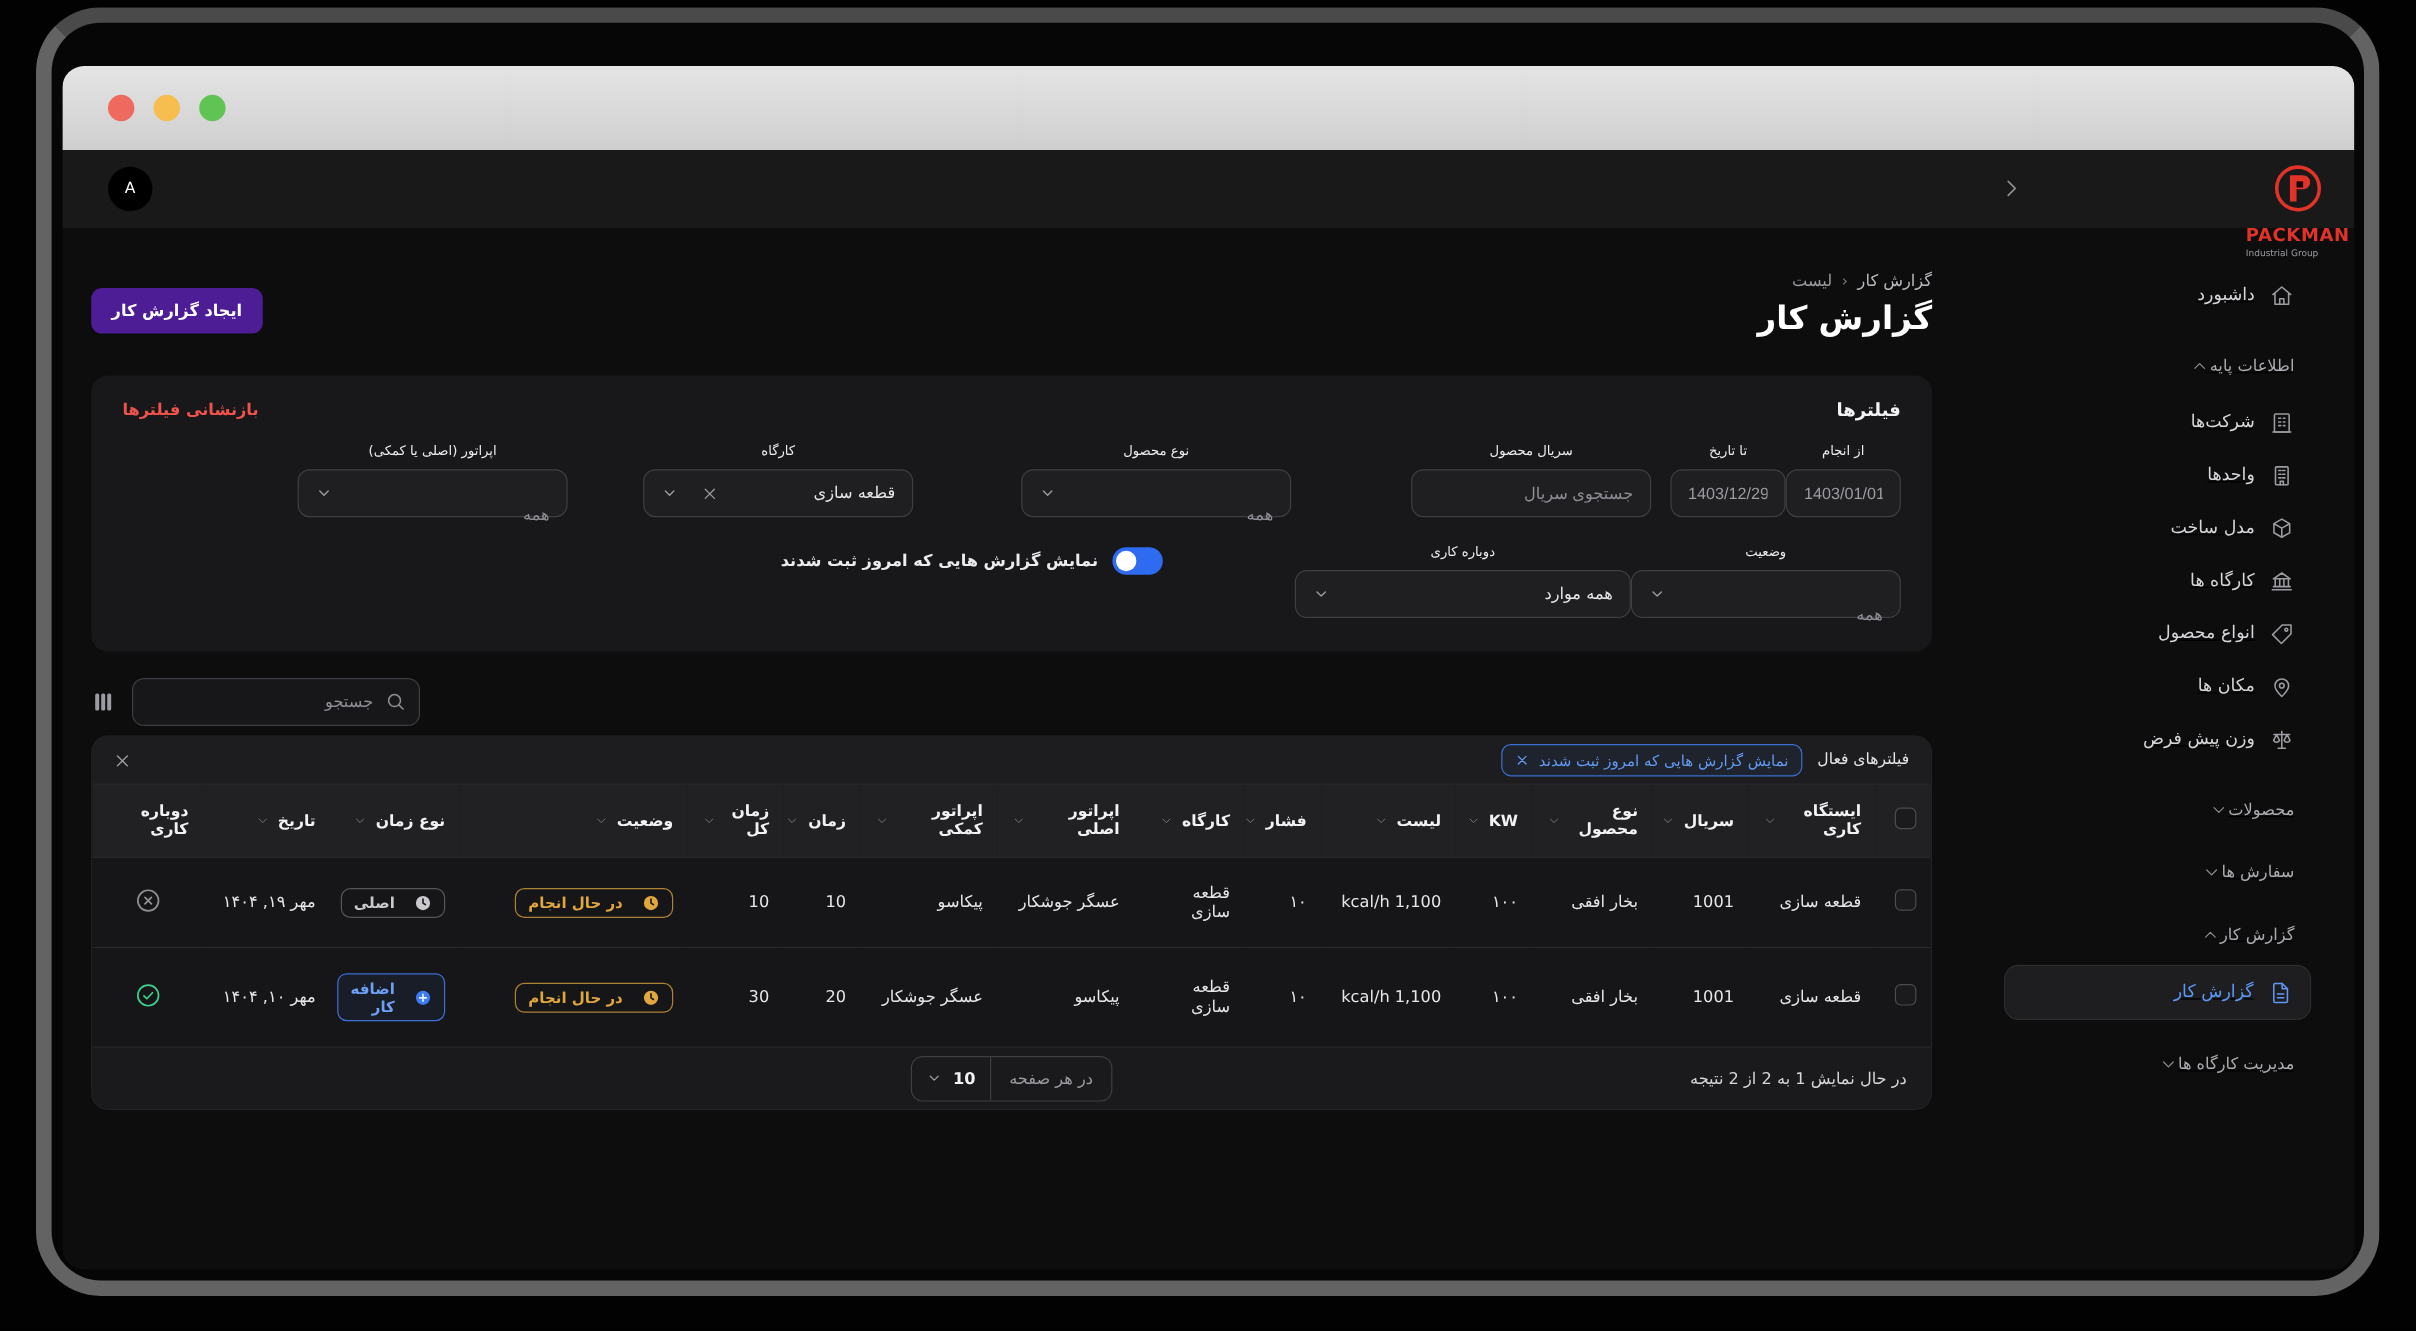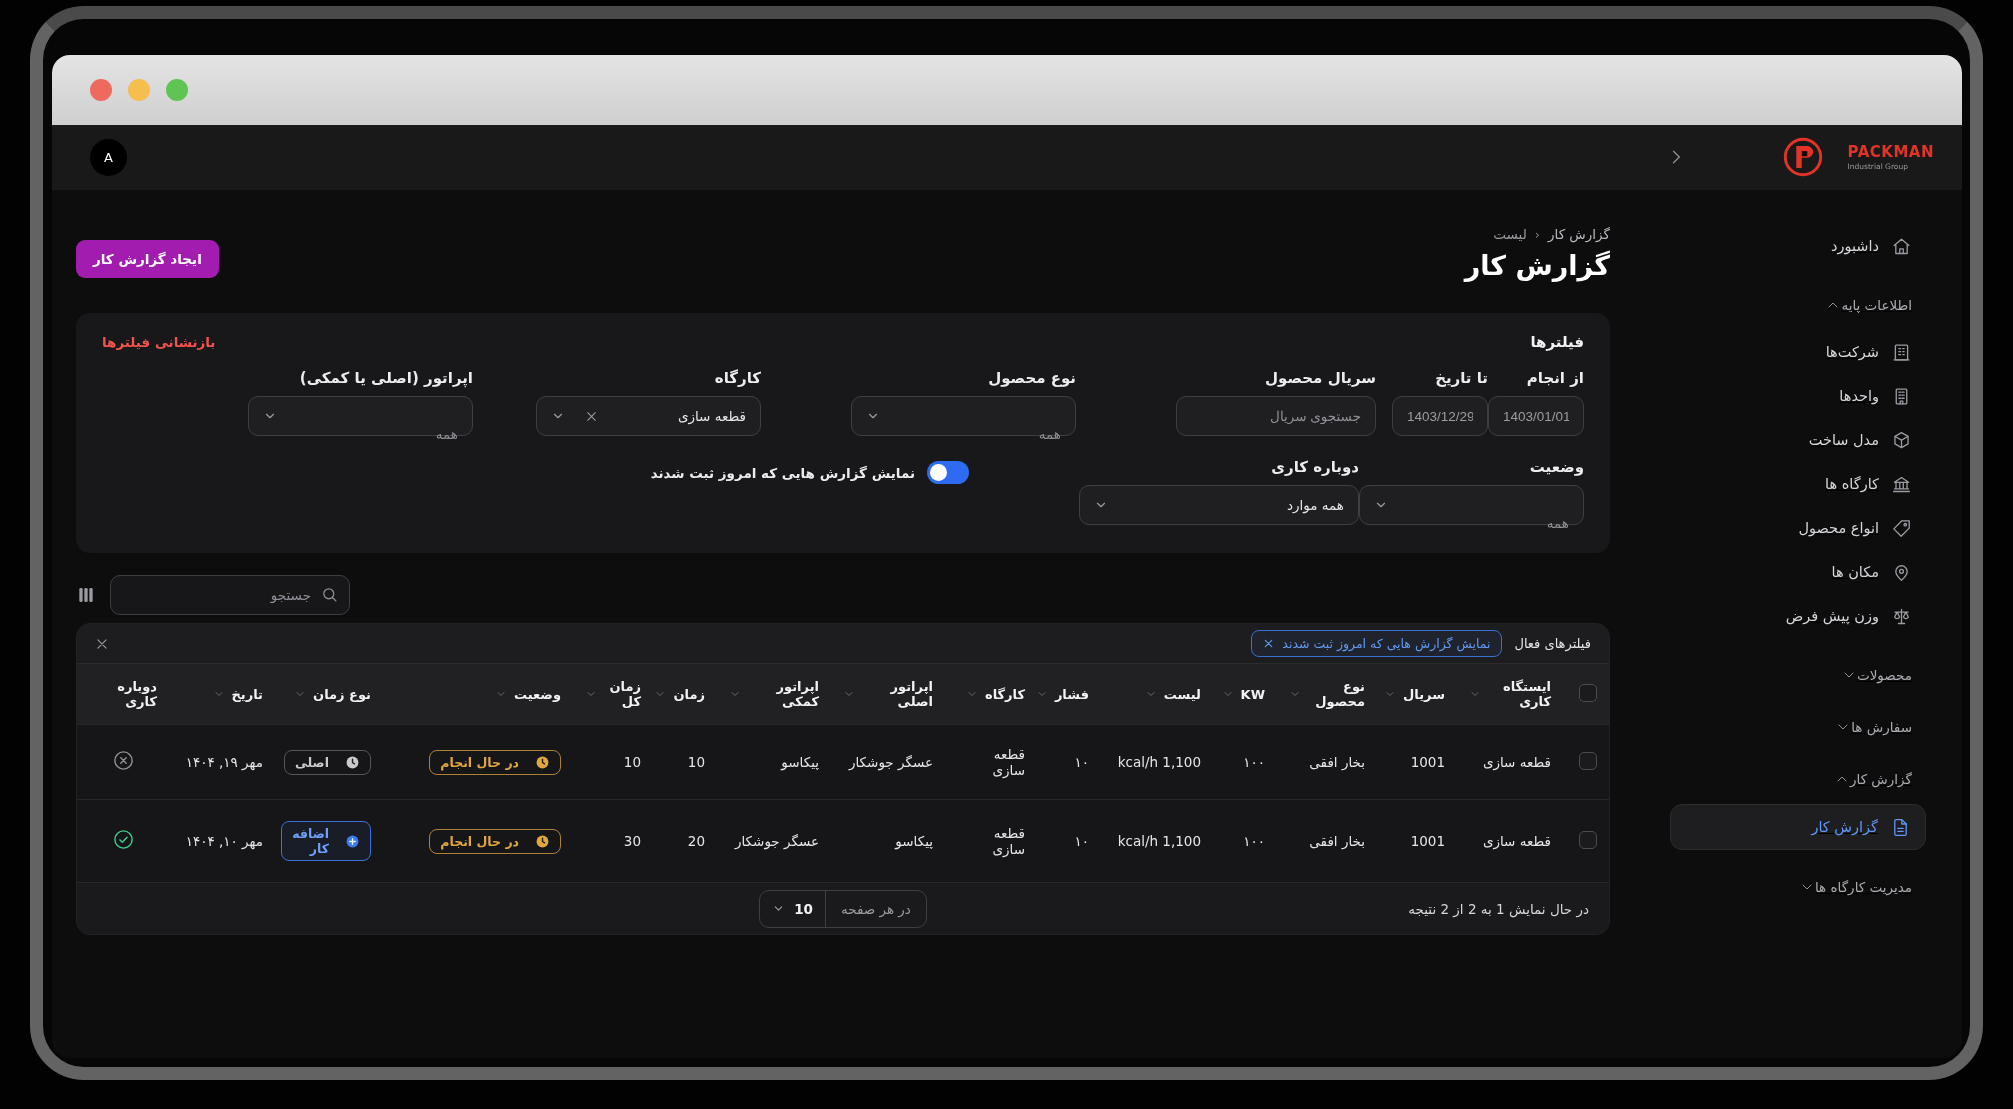--- a/index.html
+++ b/index.html
@@ -22,21 +22,21 @@
   .dot { width:22px; height:22px; border-radius:50%; margin-right:16px; }
   .dot.red{ background:#ee6a5f; } .dot.yellow{ background:#f5be4f; } .dot.green{ background:#5fc454; }
 
   .appbar { height:65px; background:#19191a; position:relative; flex:0 0 auto; }
   .avatar { position:absolute; left:38px; top:14px; width:37px; height:37px; border-radius:50%;
             background:#000; color:#fff; font-size:13px; display:flex; align-items:center;
             justify-content:center; }
   .collapse { position:absolute; right:272px; top:18px; width:28px; height:28px; color:#8f8f94;
               display:flex; align-items:center; justify-content:center; cursor:pointer; }
   .collapse svg{ width:20px; height:20px; }
-  .logo { position:absolute; right:28px; top:10px; display:flex; align-items:center; gap:23px; }
+  .logo { position:absolute; right:4px; top:10px; display:flex; align-items:center; gap:8px;flex-direction:column; }
   .logo svg { width:44px; height:44px; }
   .logo-txt { display:flex; flex-direction:column; }
   .logo-title { color:#e23329; font-weight:bold; font-size:15px; letter-spacing:.5px; }
   .logo-sub { color:#9b9ba1; font-size:7.5px; margin-top:1px; }
 
   .content { flex:1; display:flex; direction:rtl; background:#0d0d0e; }
 
   
   .sidebar { width:310px; flex:0 0 auto; padding:34px 50px 0 28px;text-decoration:underline; }
   .side-item { height:44px; display:flex; align-items:center; gap:12px; color:#d6d7da;
@@ -53,34 +53,34 @@
   .dash-item { margin-bottom:6px; }
 
   
   .main { flex:1; padding:36px 42px 0 24px; }
 
   .pagehead { display:flex; justify-content:space-between; align-items:flex-end; }
   .crumb { display:flex; align-items:center; gap:8px; color:#b9babf; font-size:13.5px; }
   .crumb .sep { color:#7c7c82; font-size:13px; }
   .crumb .last { color:#9b9ba1; }
   .page-title { color:#fff; font-size:27px; font-weight:bold; margin-top:8px; }
-  .btn-primary { background:#a21caf; color:#fff; font-size:13.5px; font-weight:bold;
+  .btn-primary { background:#4c1d95; color:#fff; font-size:13.5px; font-weight:bold;
                  border:none; border-radius:9px; padding:11px 17px; cursor:pointer;
                  font-family:inherit; margin-bottom:3px; }
 
   
   .filters-card { margin-top:32px; background:#18181a; border-radius:14px; padding:20px 26px 28px; }
   .filters-head { display:flex; justify-content:space-between; align-items:center; }
   .filters-title { color:#f2f2f4; font-size:15px; font-weight:bold; }
   .filters-reset { color:#f0534c; font-size:13.5px; font-weight:bold; cursor:pointer; }
   .frow { display:flex; align-items:flex-start; }
   .frow1 { margin-top:18px; }
   .frow2 { margin-top:22px; }
   .fgroup { display:flex; flex-direction:column; gap:9px; }
-  .flabel { color:#ececee; font-size:15px; font-weight:bold; }
+  .flabel { color:#ececee; font-size:11px; font-weight:normal;text-align:center; }
   .fctrl { height:40px; background:#1f1f22; border:1px solid #3f3f43; border-radius:10px;
            display:flex; align-items:center; justify-content:space-between; padding:0 14px;
            font-size:13.5px; color:#e6e6e9; cursor:pointer; }
   .fctrl .chev { color:#9b9ba1; width:14px; height:14px; }
   .fctrl .chev svg{ width:14px; height:14px; display:block; }
   .fctrl .clr { color:#9b9ba1; width:13px; height:13px; margin-left:10px; }
   .fctrl .clr svg{ width:13px; height:13px; display:block; }
   .fctrl .leftgrp{ display:flex; align-items:center; }
   .muted { color:#8f8f96;margin-top:36px; }
   input.fctrl { cursor:text; justify-content:flex-start; }

